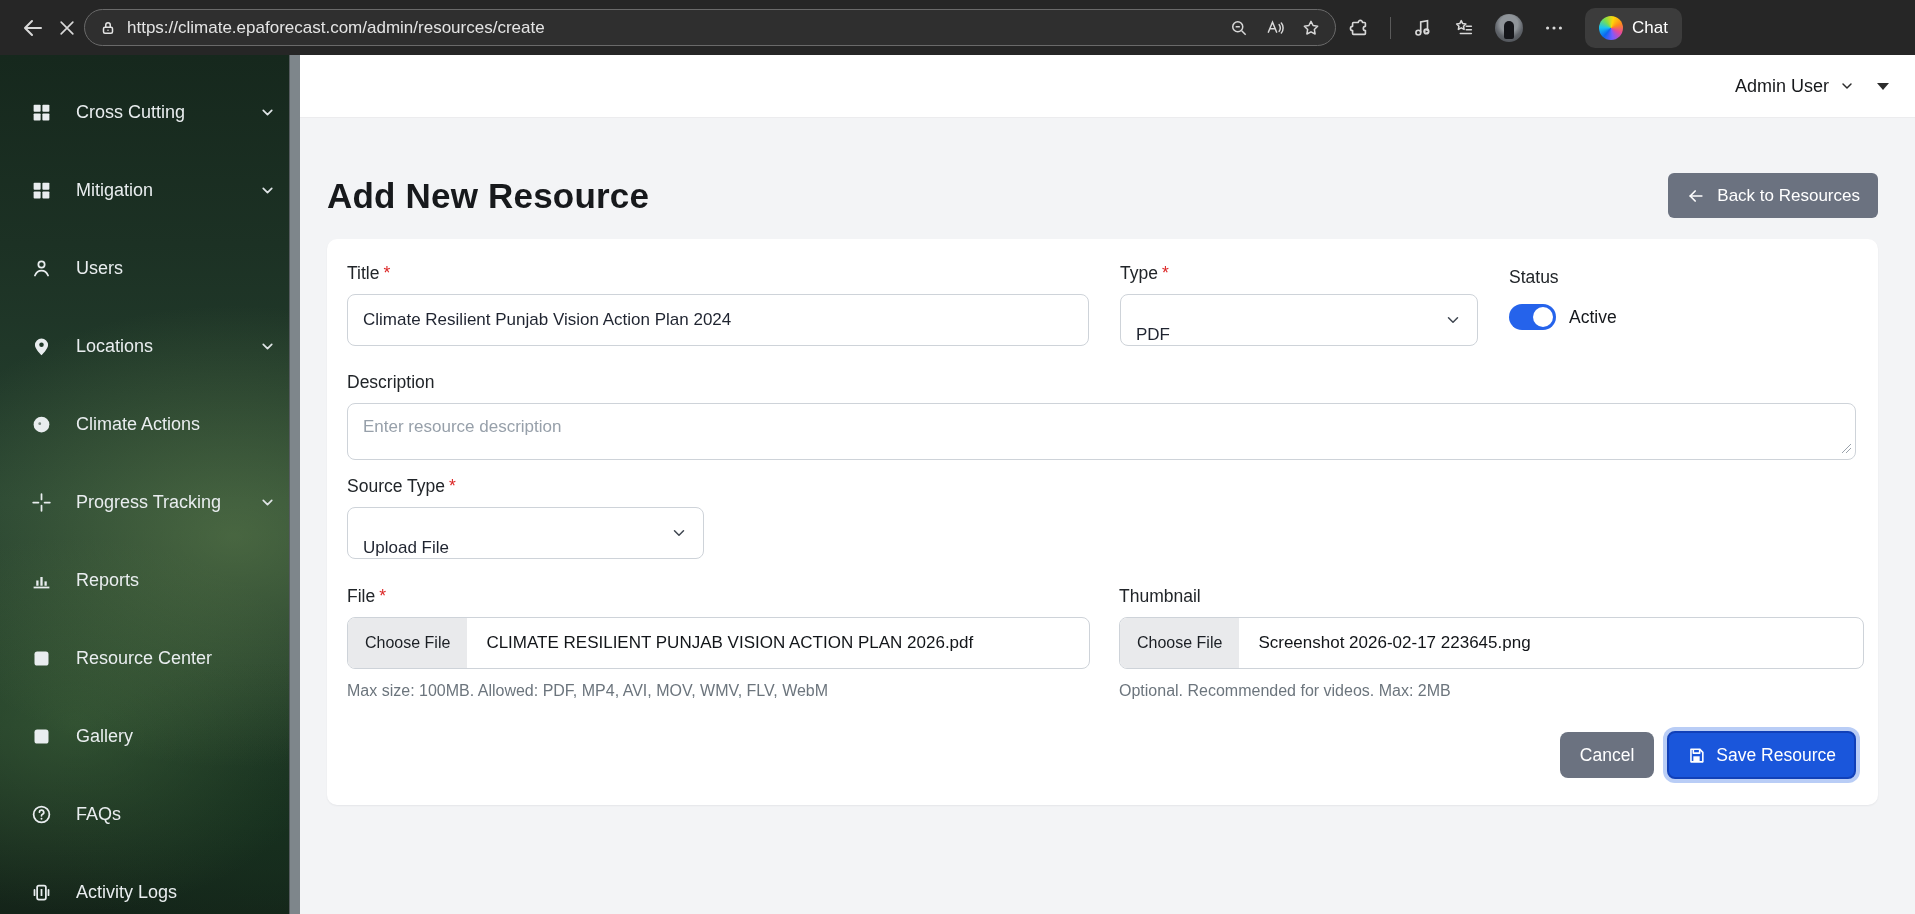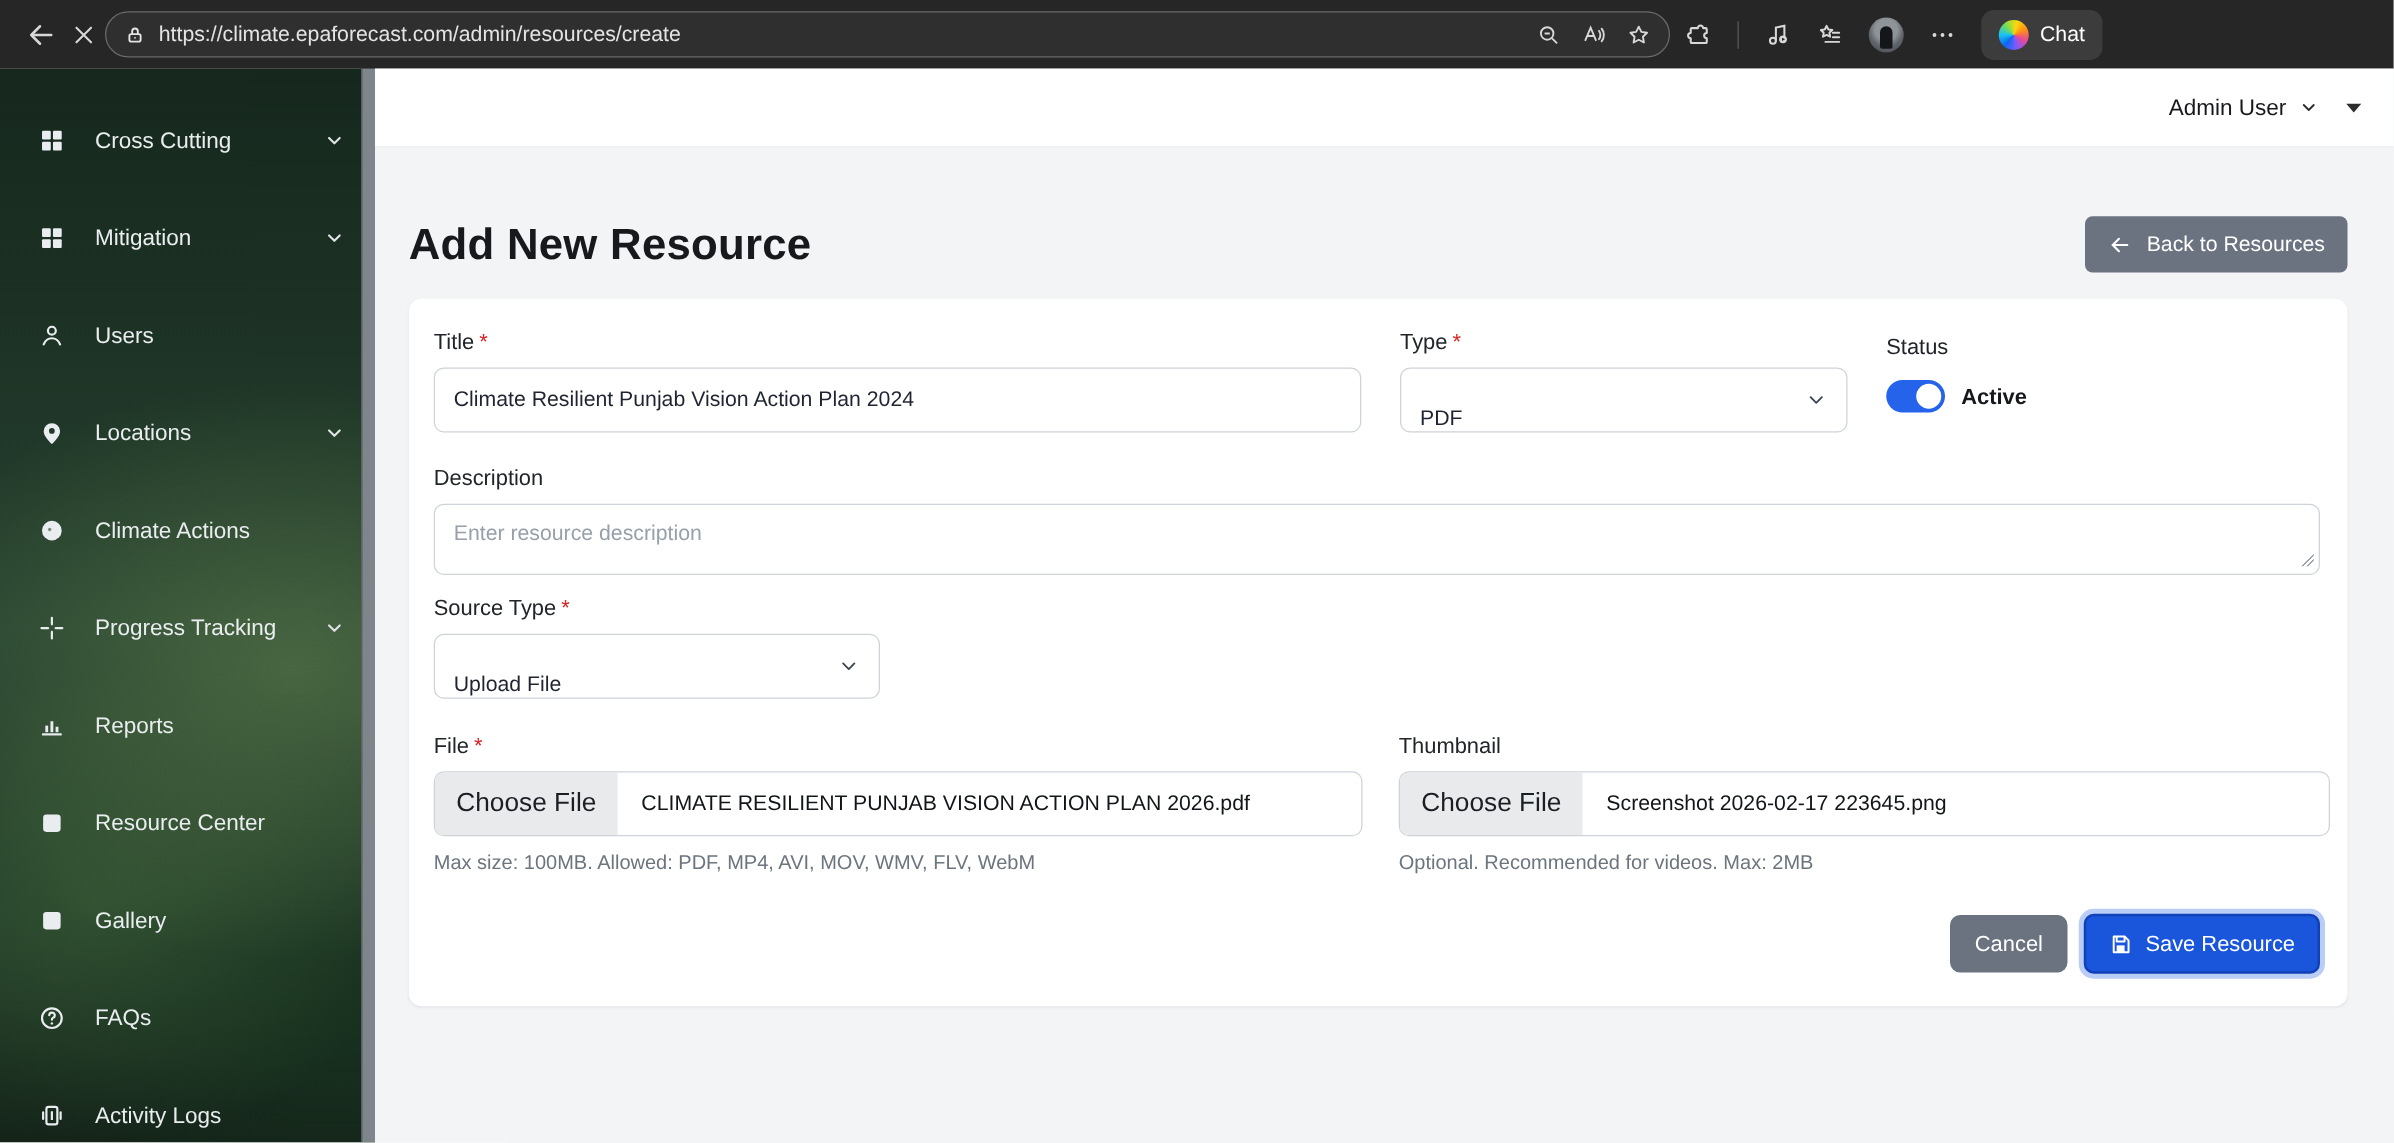--- a/index.html
+++ b/index.html
@@ -56,38 +56,38 @@
   .row-1 { display:grid; grid-template-columns:742px 358px auto; column-gap:31px; }
 
   .text-input, .select-box, .file-box, .textarea-box {
     border:1px solid #ced3d9; border-radius:8px; background:#fff; font-family:inherit;
   }
   .text-input { width:100%; height:52px; font-size:17px; color:#1f2430; padding:0 15px; outline:none; }
   .select-box { position:relative; height:52px; display:flex; align-items:flex-end; padding:0 44px 0 15px; font-size:17px; color:#1f2430; cursor:pointer; }
   .select-chev { position:absolute; right:15px; top:50%; transform:translateY(-50%); color:#3f4650; display:flex; }
 
   .status-col { padding-top:4px; }
-  .toggle-row { display:flex; align-items:center; gap:13px; margin-top:16px;font-weight:bold; }
+  .toggle-row { display:flex; align-items:center; gap:13px; margin-top:16px; }
   .toggle { width:47px; height:26px; border-radius:14px; background:#2563eb; position:relative; cursor:pointer; flex:0 0 auto; }
   .toggle-knob { position:absolute; top:3px; right:3px; width:20px; height:20px; border-radius:50%; background:#ffffff; }
   .toggle-label { font-size:17.5px; color:#15181c; }
 
   .desc-group { margin-top:26px; }
   .textarea-box { width:1509px; height:57px; padding:13px 15px; font-size:17px; color:#1f2430; resize:none; outline:none; position:relative; display:block; }
   .textarea-box::placeholder { color:#97a0aa; }
   .resize-corner { position:relative; }
   .resize-corner::after { content:""; position:absolute; right:5px; bottom:7px; width:10px; height:10px;
     background:linear-gradient(135deg, transparent 0 50%, #9aa2ab 50% 56%, transparent 56% 70%, #9aa2ab 70% 76%, transparent 76%); }
 
   .source-group { margin-top:16px; }
   .source-select { width:357px; }
 
   .files-row { display:grid; grid-template-columns:743px 745px; column-gap:29px; margin-top:27px; }
   .file-box { height:52px; display:flex; align-items:center; overflow:hidden; cursor:pointer; }
-  .choose-chip { height:100%; background:#e9eaec; display:flex; align-items:center; padding:0 17px; font-size:21px; color:#1b1f24; flex:0 0 auto; }
+  .choose-chip { height:100%; background:#e9eaec; display:flex; align-items:center; padding:0 17px; font-size:16px; color:#1b1f24; flex:0 0 auto; }
   .file-name { padding:0 19px; font-size:17px; color:#121519; white-space:nowrap; overflow:hidden; }
   .helper-text { margin-top:13px; font-size:16px; color:#6c757d; }
 
   .actions { display:flex; justify-content:flex-end; align-items:center; gap:13px; margin-top:31px; }
   .cancel-btn { background:#6b7280; color:#fff; border:none; font-family:inherit; font-size:17.5px; height:46px; padding:0 20px; border-radius:8px; cursor:pointer; }
   .save-btn { background:#1a56db; color:#fff; border:2px solid #1140b8; font-family:inherit; font-size:17.5px; height:48px; padding:0 18px; border-radius:8px; display:flex; align-items:center; gap:10px; cursor:pointer; box-shadow:0 0 0 4px #b9cdf6; }
 
   svg { display:block; }
 </style>
 </head>

